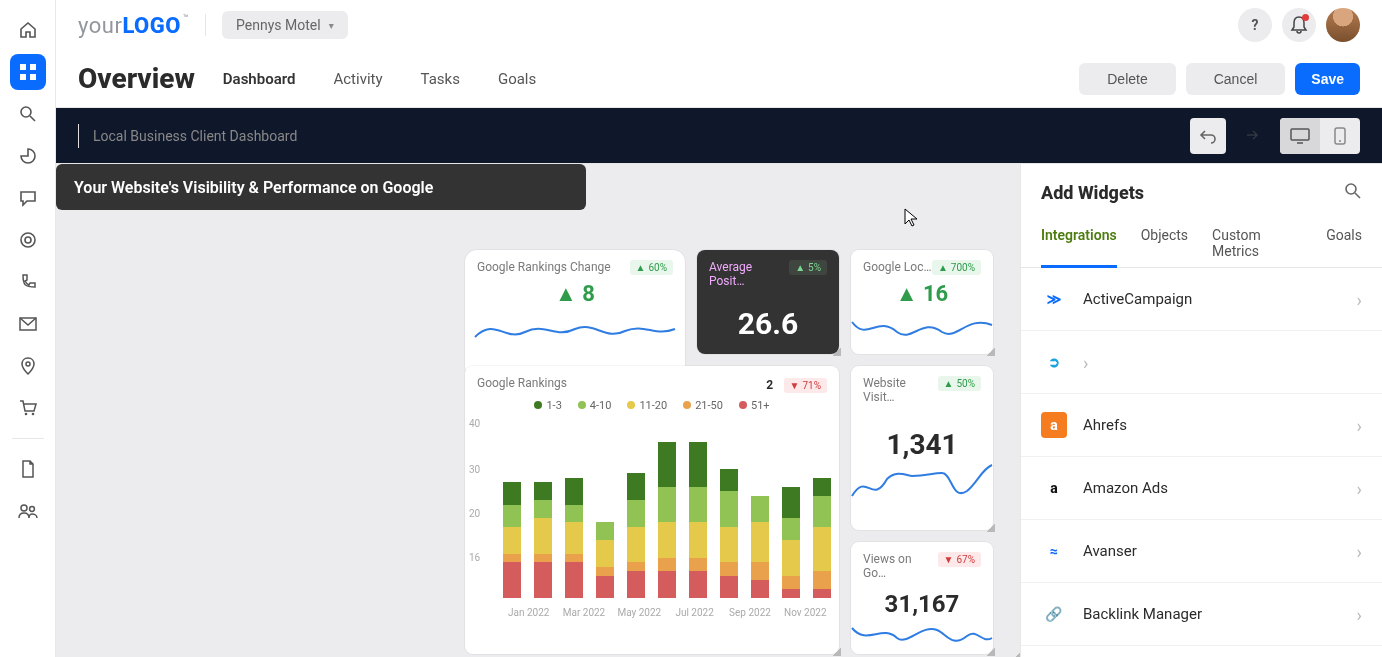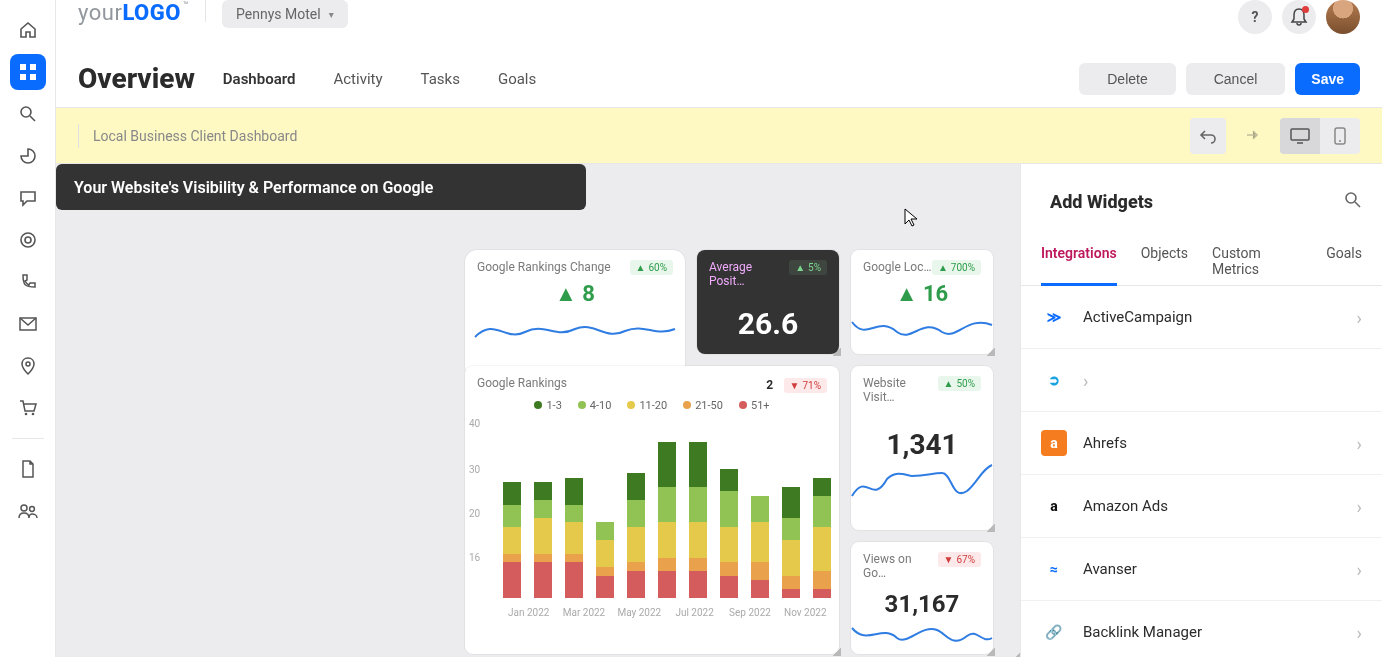--- a/index.html
+++ b/index.html
@@ -18,21 +18,21 @@
   .side-btn {
     width:36px; height:36px; border-radius:8px; display:flex; align-items:center; justify-content:center;
     cursor:pointer; color:#555; font-size:18px;
   }
   .side-btn.active { background:#0a6bff; color:#fff; }
   .side-divider { height:1px; background:#e7e7e7; width:32px; margin:6px 0; }
 
   
   .topbar {
     position:absolute; left:56px; right:0; top:0; height:50px;
-    display:flex; align-items:flex-start; padding:0 22px; background:#fff;
+    display:flex; align-items:center; padding:0 22px; background:#fff;
   }
   .logo           { font-size:22px; font-weight:400; color:#91979d; letter-spacing:0.5px; }
   .logo .bold     { font-weight:800; color:#0a6bff; }
   .logo .tm       { font-size:9px; vertical-align:top; color:#91979d; margin-left:2px;}
   .tb-divider     { width:1px; height:22px; background:#e6e6e6; margin:0 16px; }
   .motel-select   {
     background:#ececee; border-radius:6px; padding:6px 14px; font-size:14px; color:#666;
     display:flex; align-items:center; gap:8px; cursor:pointer;
   }
   .motel-select::after { content:"▾"; font-size:10px; color:#888; }
@@ -72,21 +72,21 @@
   }
   .btn-blue {
     background:#0a6bff; color:#fff; border:0; border-radius:6px; padding:8px 16px;
     font-size:14px; margin-left:10px; cursor:pointer; font-weight:600;
   }
 
   
   .secbar {
     position:absolute; left:56px; right:0; top:108px; height:56px;
     border-bottom:1px solid #e7e7e7; display:flex; align-items:center; padding:0 22px;
-    background:#fef9c3;
+    background:#0f172a;
   }
   .breadcrumb-chip { border-left:1px solid #e1e1e1; padding:4px 0 4px 14px; color:#888; font-size:14px;}
   .secbar .spacer { flex:1; }
   .icon-btn {
     width:36px; height:36px; display:flex; align-items:center; justify-content:center;
     border-radius:4px; cursor:pointer; color:#777; margin-left:6px;
   }
   .device-group { display:flex; background:#ececee; border-radius:4px; margin-left:12px; }
   .device-btn {
     width:40px; height:36px; display:flex; align-items:center; justify-content:center;
@@ -139,24 +139,24 @@
   .seg{ width:18px;}
   .xlab{ position:absolute; left:36px; right:6px; bottom:2px; display:flex; font-size:10px; color:#aaa;margin-top:13px;}
   .xlab span{ flex:2; text-align:center; }
 
   
   .rpanel {
     position:absolute; right:0; top:164px; bottom:0; width:362px;
     border-left:1px solid #e7e7e7; background:#fff; display:flex; flex-direction:column;
   }
   .rp-head { display:flex; align-items:center; justify-content:space-between; padding:18px 20px 10px 20px;}
-  .rp-head h3{ margin:9px; font-size:18px; font-weight:800;}
+  .rp-head h3{ margin:0; font-size:18px; font-weight:800;}
   .rp-tabs { display:flex; gap:24px; padding:6px 20px 0 20px; border-bottom:1px solid #e7e7e7;}
   .rp-tab { font-size:14px; color:#555; padding:8px 0; cursor:pointer; position:relative;}
-  .rp-tab.active { color:#be185d; font-weight:600;}
+  .rp-tab.active { color:#4d7c0f; font-weight:600;}
   .rp-tab.active::after{
     content:""; position:absolute; left:0; right:0; bottom:-1px; height:3px; background:#0a6bff;
   }
   .rp-list{ flex:1; overflow-y:auto;}
   .rp-item{ display:flex; align-items:center; padding:18px 20px; border-bottom:1px solid #f0f0f0; cursor:pointer;}
   .rp-icon{ width:26px; height:26px; display:flex; align-items:center; justify-content:center; margin-right:16px; font-weight:800; border-radius:4px;}
   .rp-label{ flex:1; font-size:15px; }
   .rp-chev { color:#bbb; font-size:18px;}
 
   svg{ overflow:visible;}

